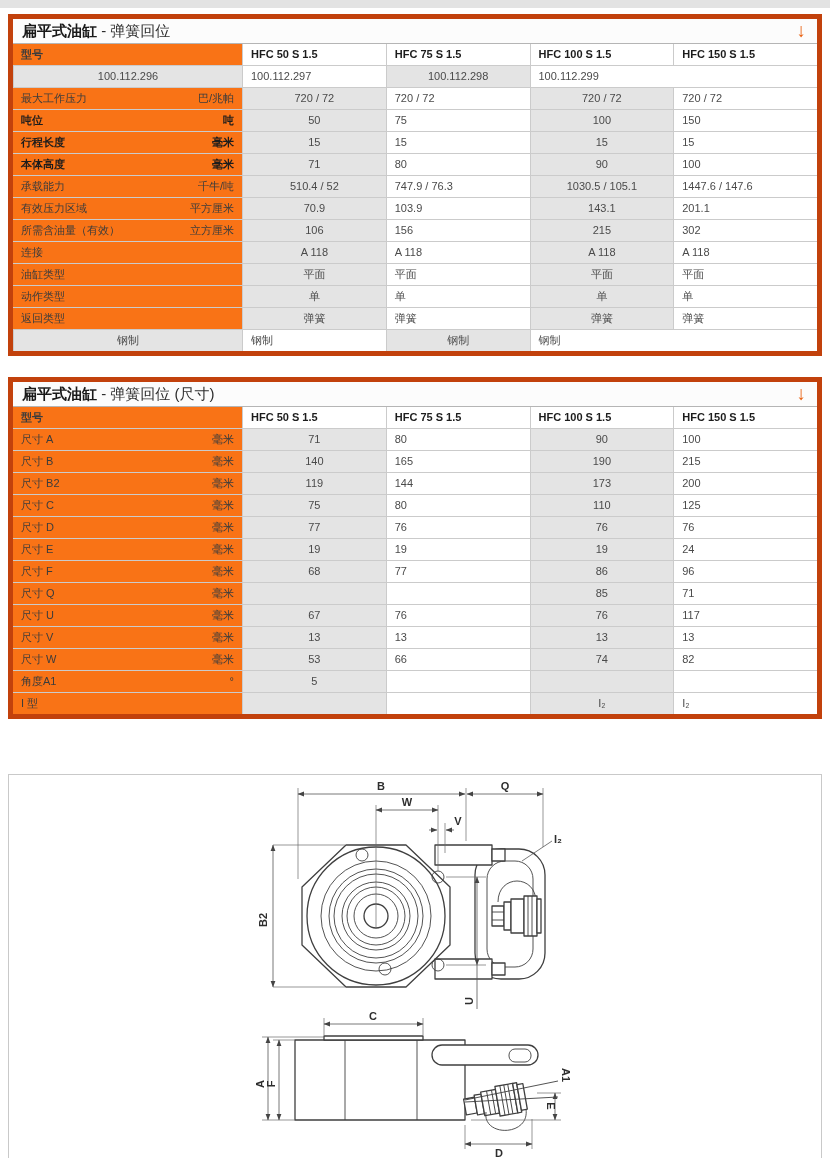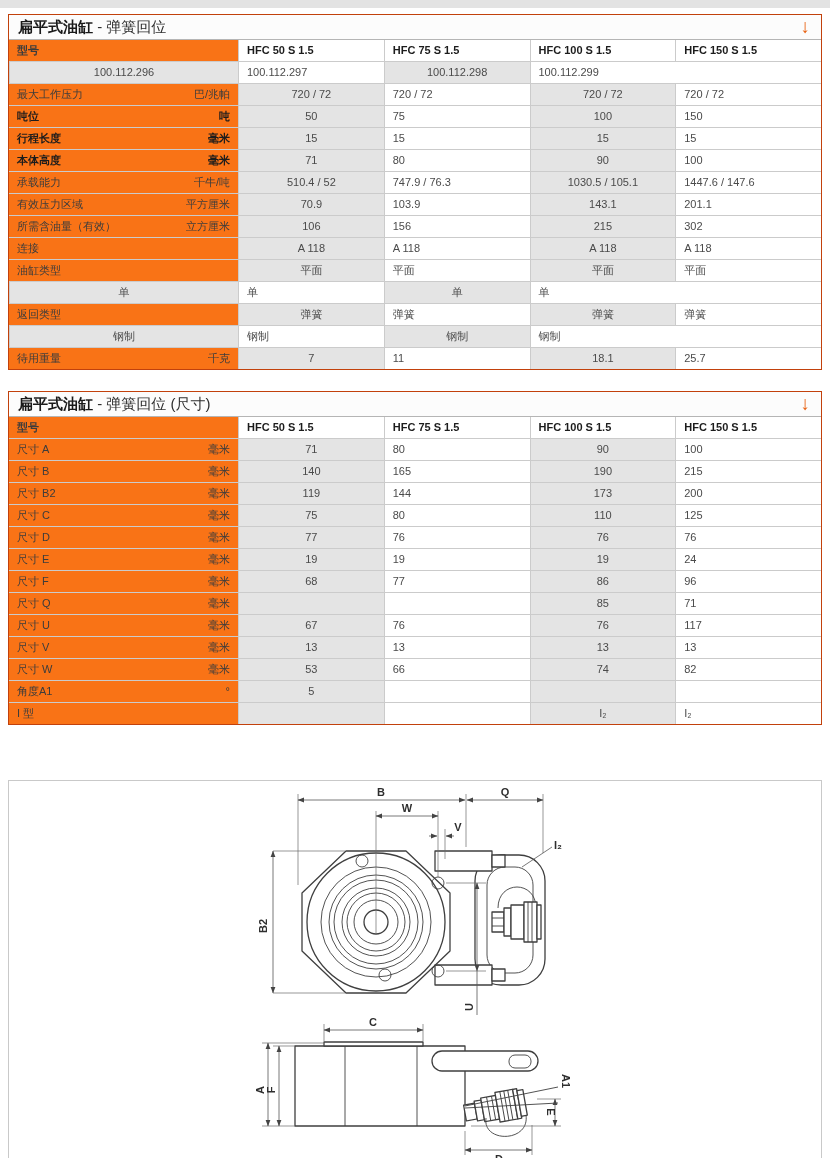--- a/index.html
+++ b/index.html
@@ -4,21 +4,21 @@
 <style>
   html,body { margin:0; padding:0; background:#fff; }
   body {
     width:830px; height:1158px; position:relative; overflow:hidden;
     font-family:"Liberation Sans","DejaVu Sans",sans-serif;
     color:#3c3c3c; -webkit-font-smoothing:antialiased;
   }
   .topstrip { height:8px; background:#e3e3e3; }
   .wrap { padding:6px 8px 0 8px; }
 
-  .spec-table { border:1px solid #c2410c; margin-bottom:21px; background:#fff; }
+  .spec-table { border:5px solid #c2410c; margin-bottom:21px; background:#fff; }
   .table-title {
     position:relative; height:24px; line-height:24px; padding:0 9px;
     font-size:15px; border-bottom:1px solid #b5b5b5; background:#fcfcfc;
     white-space:nowrap; overflow:hidden;
   }
   .title-bold { font-weight:bold; color:#1a1a1a; }
   .title-rest { font-weight:normal; color:#2e2e2e; }
   .arrow-icon {
     position:absolute; right:11px; top:0; height:24px; line-height:23px;
     font-size:19px; font-weight:bold; color:#e8600f; cursor:pointer;
@@ -168,50 +168,44 @@
           <div class="cell label-cell">
             <span class="lbl">油缸类型</span>
             <span class="unit"></span>
           </div>
           <div class="cell vcell valtext shade">平面</div>
           <div class="cell vcell valtext plain">平面</div>
           <div class="cell vcell valtext shade">平面</div>
           <div class="cell vcell valtext plain">平面</div>
         </div>
         <div class="trow">
+          <div class="cell label-cell">
+            <span class="lbl">动作类型</span>
+            <span class="unit"></span>
+          </div>
           <div class="cell vcell valtext shade">单</div>
           <div class="cell vcell valtext plain">单</div>
           <div class="cell vcell valtext shade">单</div>
           <div class="cell vcell valtext plain">单</div>
         </div>
         <div class="trow">
           <div class="cell label-cell">
             <span class="lbl">返回类型</span>
             <span class="unit"></span>
           </div>
           <div class="cell vcell valtext shade">弹簧</div>
           <div class="cell vcell valtext plain">弹簧</div>
           <div class="cell vcell valtext shade">弹簧</div>
           <div class="cell vcell valtext plain">弹簧</div>
         </div>
         <div class="trow">
           <div class="cell vcell valtext shade">钢制</div>
           <div class="cell vcell valtext plain">钢制</div>
           <div class="cell vcell valtext shade">钢制</div>
           <div class="cell vcell valtext plain">钢制</div>
-        </div>
-        <div class="trow">
-          <div class="cell label-cell">
-            <span class="lbl">待用重量</span>
-            <span class="unit">千克</span>
-          </div>
-          <div class="cell vcell valtext shade">7</div>
-          <div class="cell vcell valtext plain">11</div>
-          <div class="cell vcell valtext shade">18.1</div>
-          <div class="cell vcell valtext plain">25.7</div>
         </div>
       </div>
   </div>
 
   <div class="spec-table">
     <div class="table-title">
       <span class="title-bold">扁平式油缸</span><span class="title-rest"> - 弹簧回位 (尺寸)</span>
       <span class="arrow-icon">↓</span>
     </div>
     <div class="thead">

